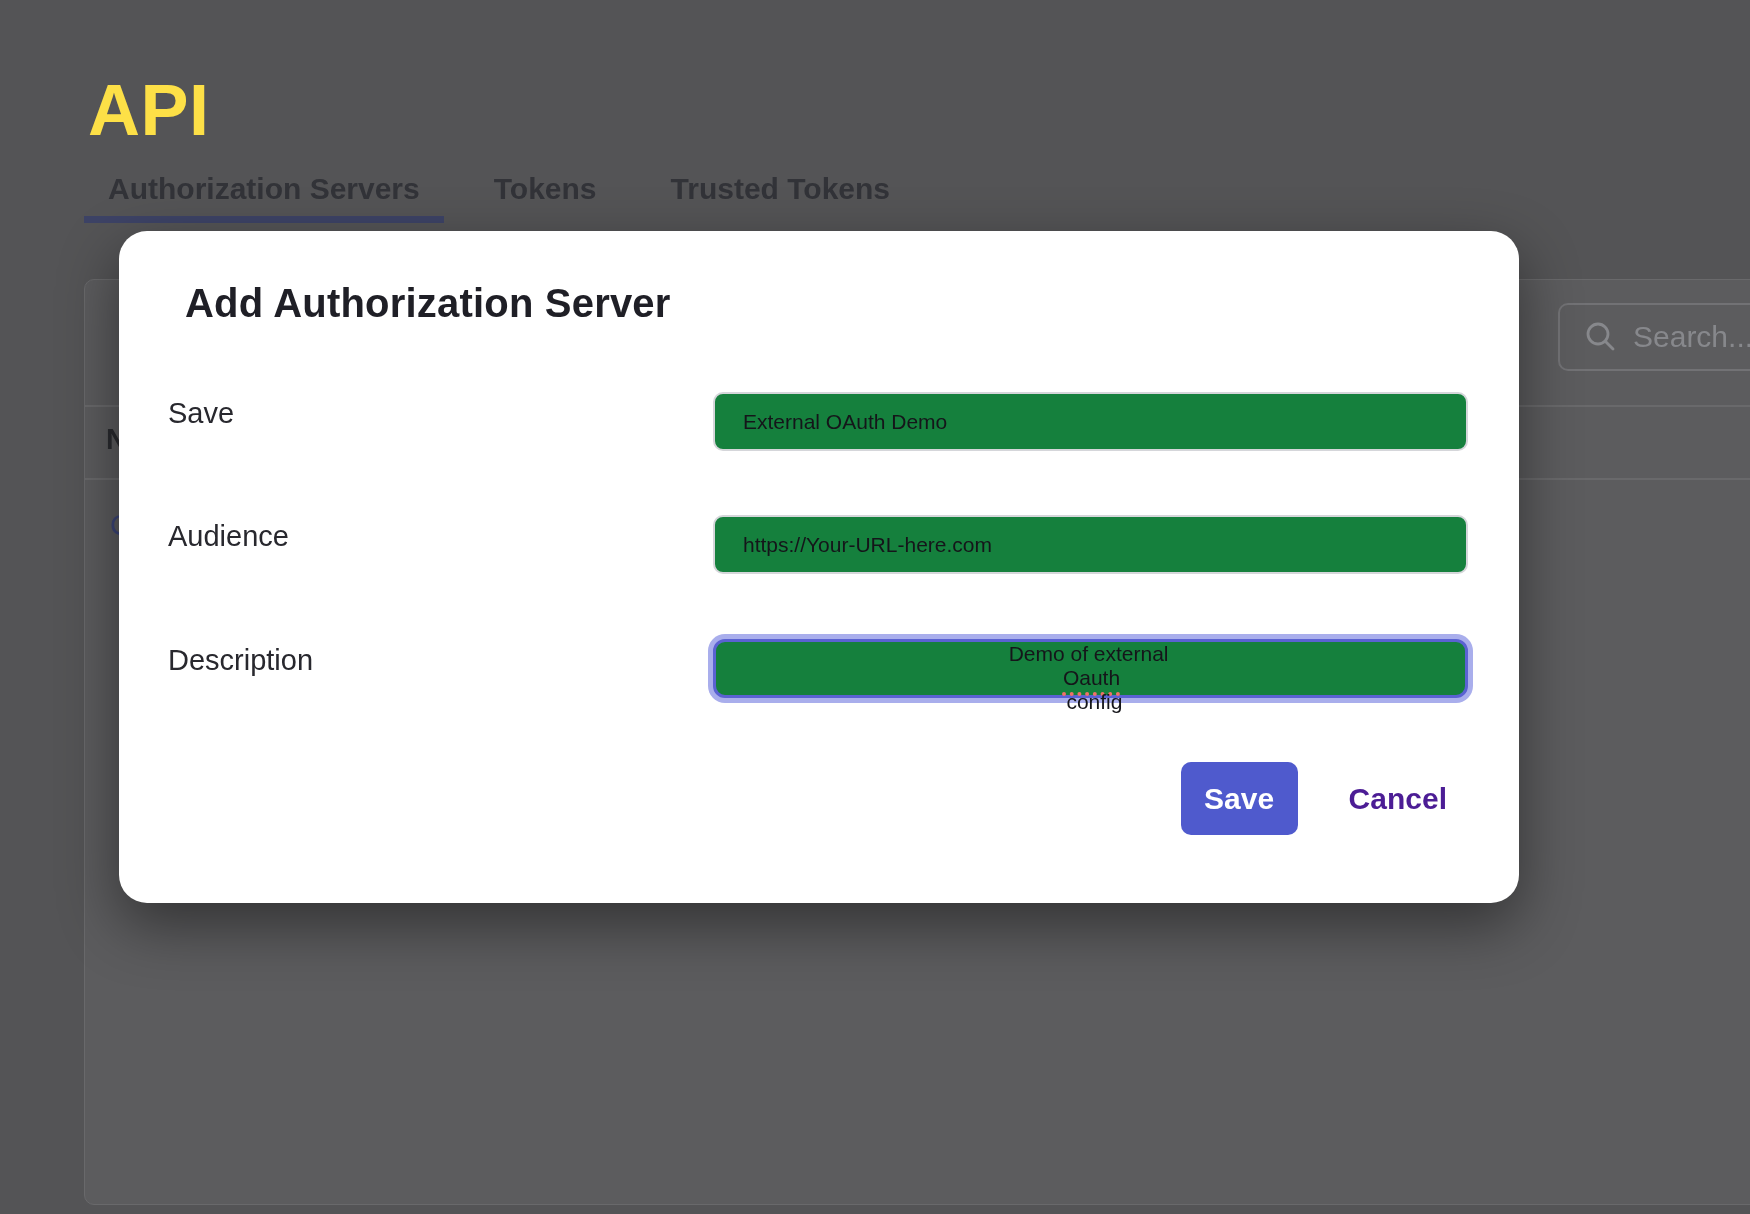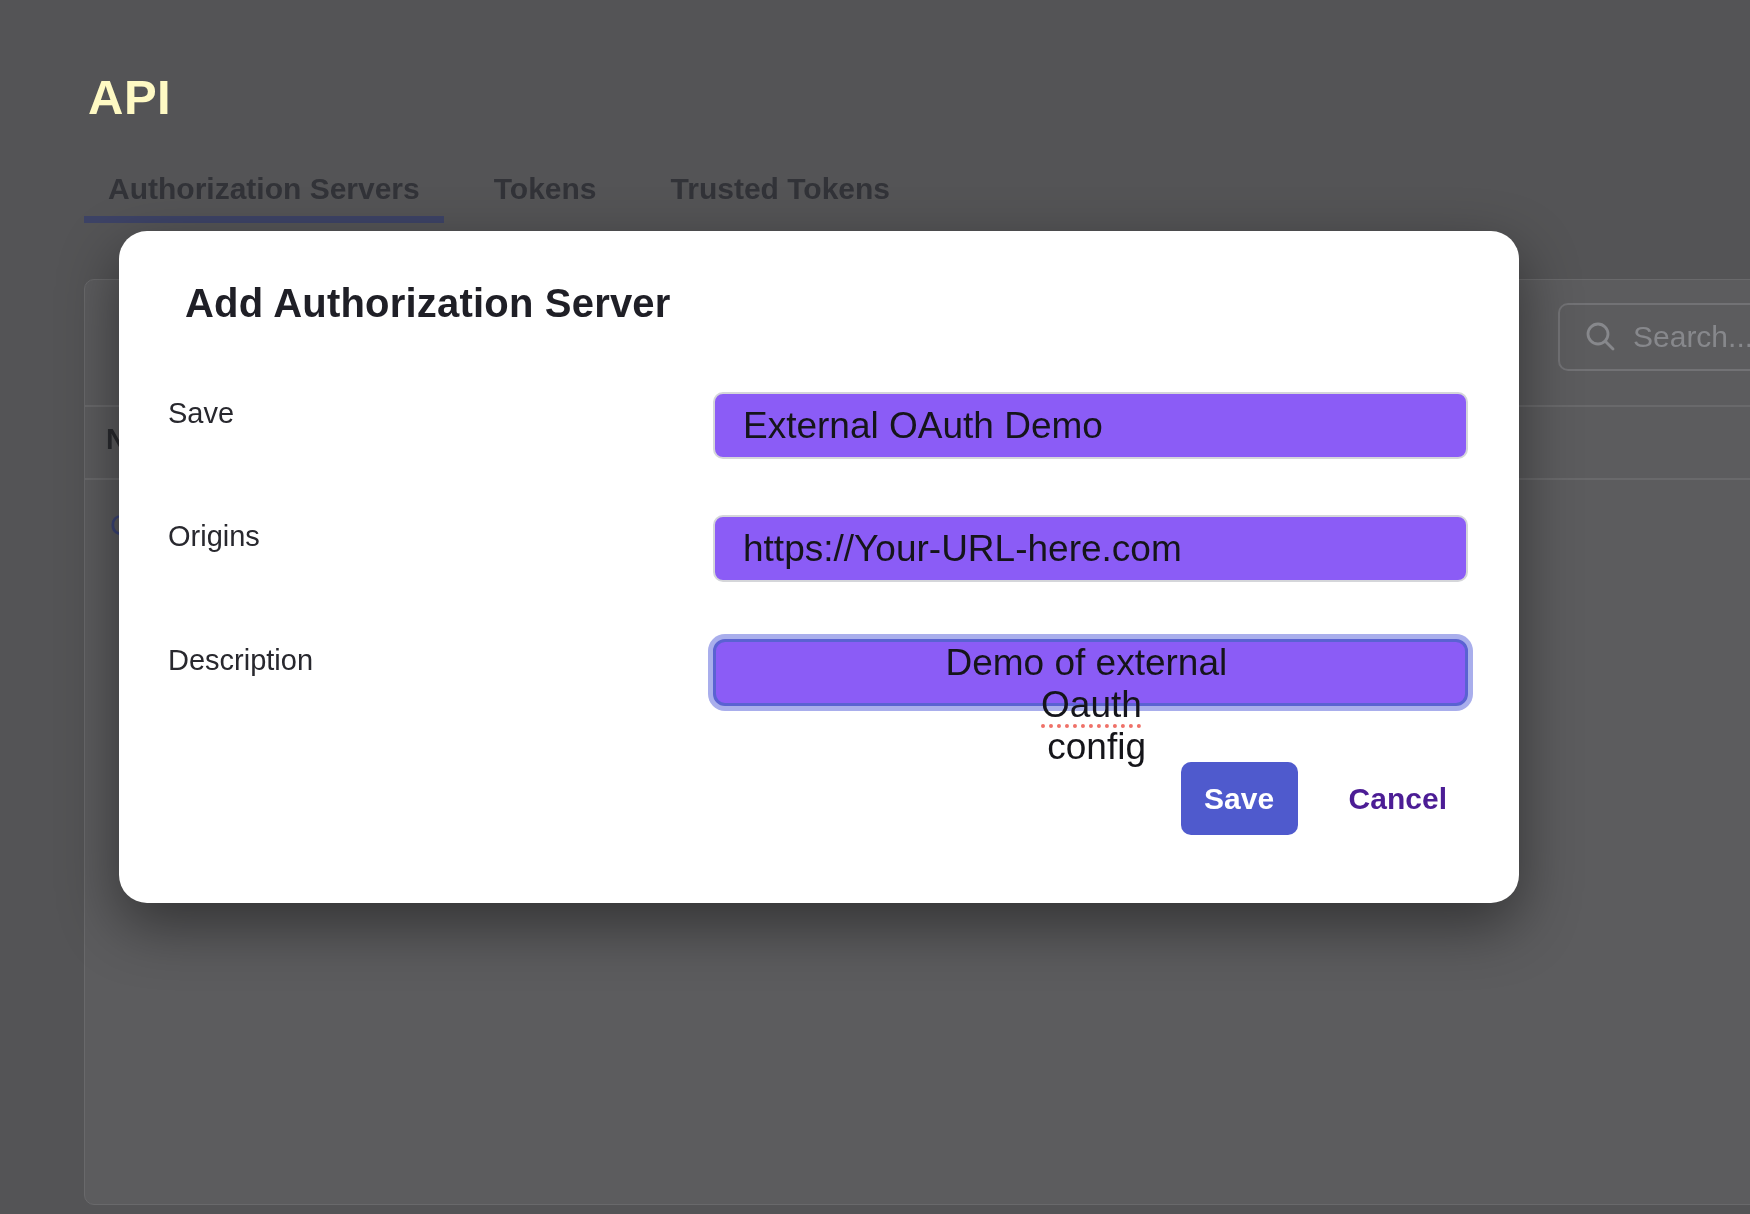--- a/index.html
+++ b/index.html
@@ -5,21 +5,21 @@
   html,body{margin:0;padding:0;background:#3a3a3c;}
   .stage{
     position:relative;width:1750px;height:1214px;overflow:hidden;
     background:#545456;
     font-family:"Liberation Sans","DejaVu Sans",sans-serif;
     -webkit-font-smoothing:antialiased;
   }
   
   .page-title{
     position:absolute;left:88px;top:42px;
-    font-size:49px;font-weight:700;color:#fef9c3;letter-spacing:.5px;margin-top:27px;
+    font-size:72px;font-weight:700;color:#fde047;letter-spacing:.5px;margin-top:27px;
   }
   .tabs{position:absolute;left:84px;top:172px;display:flex;gap:26px;}
   .tab{
     position:relative;padding:0 24px 11px;line-height:33px;
     font-size:30px;font-weight:600;color:#323338;white-space:nowrap;cursor:pointer;
   }
   .tab-underline{
     position:absolute;left:0;right:0;bottom:-7px;height:7px;background:#3d4366;
   }
   .bg-card{
@@ -53,23 +53,23 @@
     font-size:40px;font-weight:700;color:#1f1f26;letter-spacing:.2px;
   }
   .field-label{
     position:absolute;left:49px;line-height:36px;
     font-size:29px;font-weight:400;color:#28282e;
   }
   .lbl-name{top:164px;}
   .lbl-audience{top:287px;}
   .lbl-description{top:411px;}
   .text-input{
-    position:absolute;left:594px;width:755px;height:67px;box-sizing:border-box;
-    border:2px solid #d5d6da;border-radius:10px;background:#8b5cf6;
-    font-family:inherit;font-size:37px;color:#15151a;padding:0 24px 0 28px;outline:none;
+    position:absolute;left:594px;width:755px;height:59px;box-sizing:border-box;
+    border:2px solid #d5d6da;border-radius:10px;background:#15803d;
+    font-family:inherit;font-size:21px;color:#15151a;padding:0 24px 0 28px;outline:none;
   }
   .inp-name{top:161px;}
   .inp-audience{top:284px;}
   .inp-description{
     top:408px;display:flex;align-items:center;white-space:pre;
     border:3px solid #5a62d2;border-radius:12px;padding-left:26px;
     box-shadow:0 0 0 5px #a9aeec;cursor:text;flex-direction:column;
   }
   .misspelled{
     text-decoration:underline dotted #ef7168 4px;
@@ -121,21 +121,21 @@
     </svg>
     <span class="search-placeholder">Search...</span>
   </div>
 
   <div class="modal">
     <div class="modal-title">Add Authorization Server</div>
 
     <label class="field-label lbl-name">Save</label>
     <input class="text-input inp-name" type="text" readonly="" value="External OAuth Demo" style="">
 
-    <label class="field-label lbl-audience">Origins</label>
+    <label class="field-label lbl-audience">Audience</label>
     <input class="text-input inp-audience" type="text" readonly="" value="https://Your-URL-here.com" style="">
 
     <label class="field-label lbl-description">Description</label>
     <div class="text-input inp-description">
       <span>Demo of external </span><span class="misspelled">Oauth</span><span> config</span>
     </div>
 
     <div class="modal-footer">
       <button class="save-btn">Save</button>
       <span class="cancel-link">Cancel</span>

